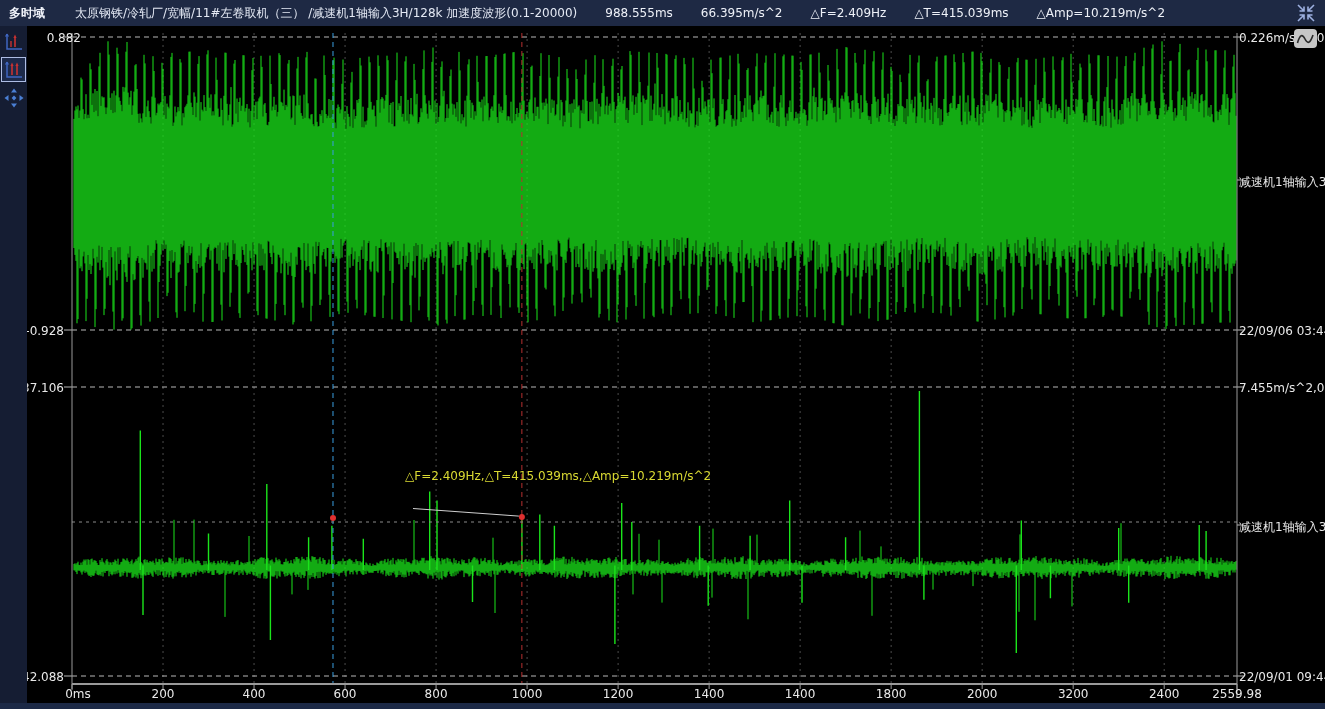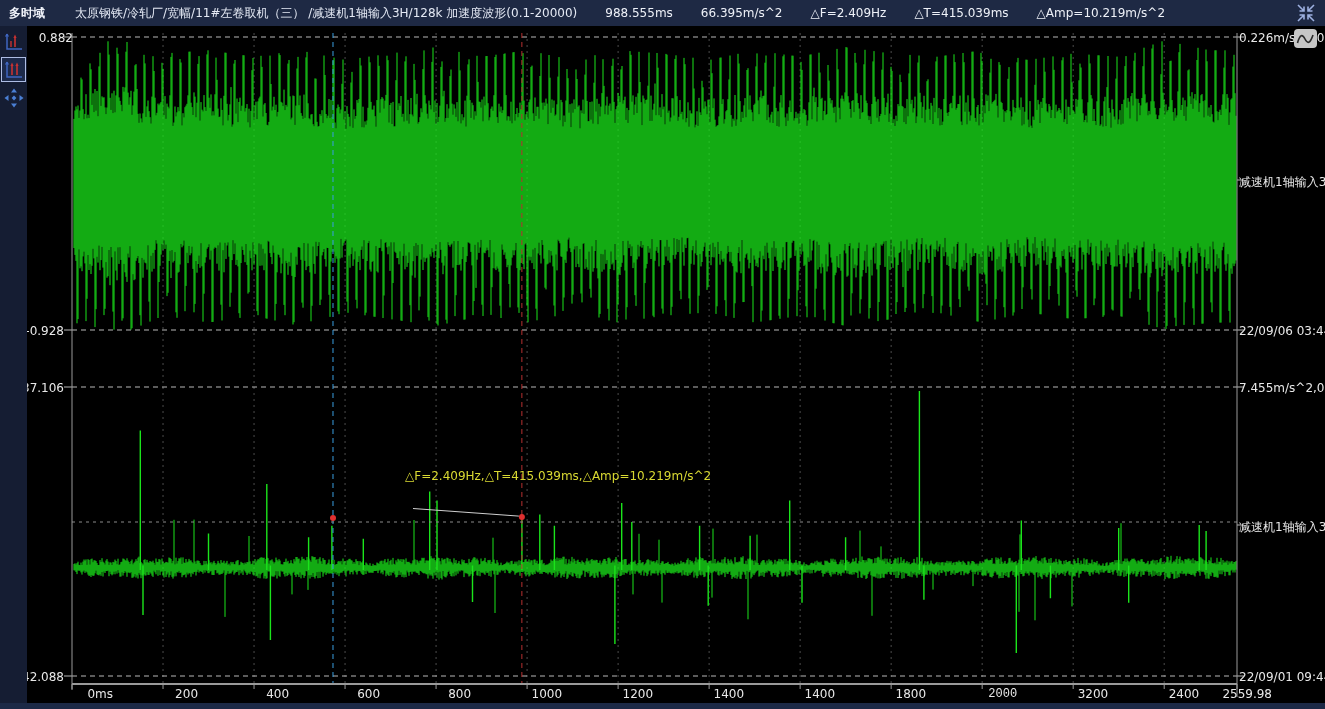--- a/index.html
+++ b/index.html
@@ -28,21 +28,21 @@
   
   .plot { position:absolute; left:0; top:26px; width:1325px; height:677px;
           background:#000; overflow:hidden; }
   #plot-svg { position:absolute; left:0; top:0; }
 
   .ylab { position:absolute; color:#e8e8e8; font-size:12px; text-align:right;
           width:60px; pointer-events:none; }
   .rlab { position:absolute; left:1239px; color:#e8e8e8; font-size:12px;
           white-space:nowrap; pointer-events:none; }
   .xtick-label { position:absolute; color:#e8e8e8; font-size:12px; width:70px;
-                 text-align:right; pointer-events:none; }
+                 text-align:center; pointer-events:none; }
   .annotation { position:absolute; left:405px; top:443px; color:#d9d932;
                 font-size:12px; line-height:14px; white-space:nowrap;
                 pointer-events:none; }
   .wave-type-btn { position:absolute; left:1294px; top:3px; width:23px; height:19px;
                    background:#c6c6c6; border-radius:4px; display:flex;
                    align-items:center; justify-content:center; cursor:pointer; }
 
   
   .bottombar { position:absolute; left:0; bottom:0; width:1325px; height:6px;
                background:#1c2946; z-index:6; }
@@ -155,21 +155,21 @@
         <line x1="618.0980163907531" y1="684" x2="618.0980163907531" y2="689" stroke="#9a9a9a" stroke-width="1"></line>
         <line x1="709.1143524558786" y1="684" x2="709.1143524558786" y2="689" stroke="#9a9a9a" stroke-width="1"></line>
         <line x1="800.1306885210041" y1="684" x2="800.1306885210041" y2="689" stroke="#9a9a9a" stroke-width="1"></line>
         <line x1="891.1470245861295" y1="684" x2="891.1470245861295" y2="689" stroke="#9a9a9a" stroke-width="1"></line>
         <line x1="982.1633606512551" y1="684" x2="982.1633606512551" y2="689" stroke="#9a9a9a" stroke-width="1"></line>
         <line x1="1073.1796967163805" y1="684" x2="1073.1796967163805" y2="689" stroke="#9a9a9a" stroke-width="1"></line>
         <line x1="1164.1960327815061" y1="684" x2="1164.1960327815061" y2="689" stroke="#9a9a9a" stroke-width="1"></line>
         <line x1="1237" y1="684" x2="1237" y2="689" stroke="#9a9a9a" stroke-width="1"></line>
       </svg>
 
-    <div class="ylab" style="left:13px; top:5px;">0.882</div>
+    <div class="ylab" style="left:21px; top:5px;">0.882</div>
     <div class="ylab" style="left:4px; top:298px;">-0.928</div>
     <div class="ylab" style="left:4px; top:355px;">237.106</div>
     <div class="ylab" style="left:4px; top:644px;">-142.088</div>
 
     <div class="rlab" style="top:5px;">0.226m/s^2,0</div>
     <div class="rlab" style="top:148px;">减速机1轴输入3H</div>
     <div class="rlab" style="top:298px;">22/09/06 03:44:2</div>
     <div class="rlab" style="top:355px;">7.455m/s^2,0RPM</div>
     <div class="rlab" style="top:493px;">减速机1轴输入3H</div>
     <div class="rlab" style="top:644px;">22/09/01 09:44:2</div>
@@ -188,21 +188,21 @@
         <div class="xtick-label" style="left: 43px; top: 661px;">0ms</div>
         <div class="xtick-label" style="left: 128.016px; top: 661px;">200</div>
         <div class="xtick-label" style="left: 219.033px; top: 661px;">400</div>
         <div class="xtick-label" style="left: 310.049px; top: 661px;">600</div>
         <div class="xtick-label" style="left: 401.065px; top: 661px;">800</div>
         <div class="xtick-label" style="left: 492.082px; top: 661px;">1000</div>
         <div class="xtick-label" style="left: 583.098px; top: 661px;">1200</div>
         <div class="xtick-label" style="left: 674.114px; top: 661px;">1400</div>
         <div class="xtick-label" style="left: 765.131px; top: 661px;">1400</div>
         <div class="xtick-label" style="left: 856.147px; top: 661px;">1800</div>
-        <div class="xtick-label" style="left: 947.163px; top: 661px; font-family: Liberation Mono, monospace;">2000</div>
+        <div class="xtick-label" style="left: 947.163px; top: 661px;">2000</div>
         <div class="xtick-label" style="left: 1038.18px; top: 661px;">3200</div>
         <div class="xtick-label" style="left: 1129.2px; top: 661px;">2400</div>
         <div class="xtick-label" style="left: 1202px; top: 661px;">2559.98</div>
       </div>
   </div>
 
   <div class="bottombar"></div>
 </div>
 
 </body></html>

